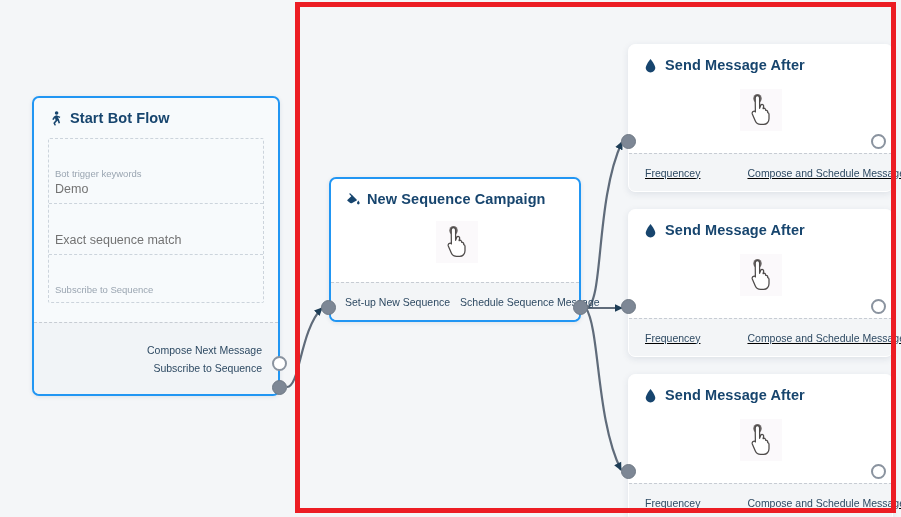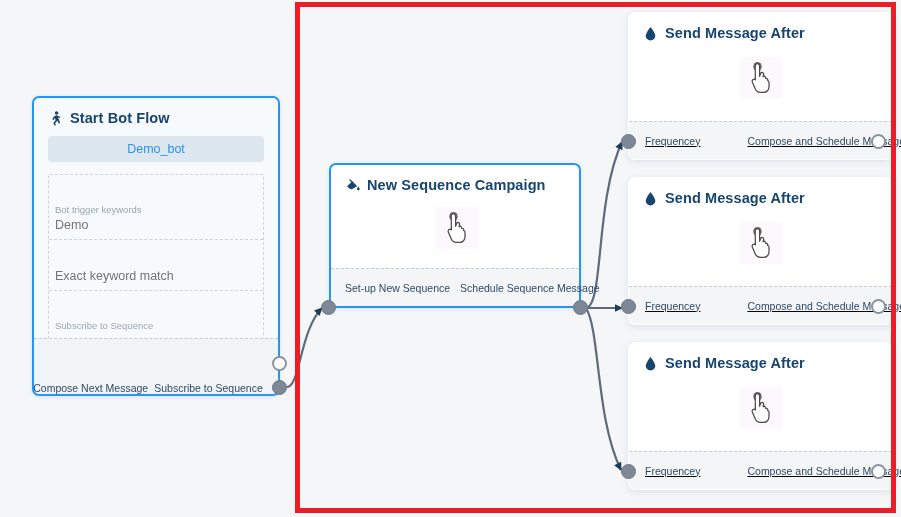--- a/index.html
+++ b/index.html
@@ -58,20 +58,21 @@
     box-sizing: border-box;
     z-index: 10;
   }
   .node.selected {
     border: 2px solid #2196f3;
     box-shadow: 0 1px 4px rgba(20,60,110,0.10);
   }
   .node.plain {
     border: 1px solid #ffffff;
     box-shadow: 0 2px 7px rgba(25,50,85,0.10);
+    margin-top: 32px;
   }
 
   .node-title {
     display: flex;
     align-items: center;
     gap: 7px;
     font-size: 14.5px;
     font-weight: bold;
     color: #17456e;
     padding: 12px 0 0 14px;
@@ -177,34 +178,34 @@
     font-size: 9.5px;
     color: #9aa5b1;
     line-height: 14px;
   }
   .field-value {
     font-size: 12.5px;
     color: #737373;
     line-height: 17px;
   }
   #node-start .node-footer {
-    height: 56px;
-    flex-direction: row;
+    height: 72px;
+    flex-direction: column;
     align-items: flex-end;
     justify-content: center;
     padding-right: 16px;
     gap: 6px;
     background: #f1f4f7;
   }
   #node-start .node-footer .port-label { font-size: 10.5px; }
 
   
   #node-seq {
     left: 329px;
-    top: 163px;
+    top: 177px;
     width: 252px;
     height: 145px;
   }
   #node-seq .hand-slot { left: 105px; top: 42px; }
   #node-seq .node-footer {
     justify-content: flex-start;
     padding-left: 14px;
     gap: 10px;
   }
 
@@ -251,29 +252,28 @@
       <span class="t-ico">
         <svg width="13" height="15" viewBox="0 0 13 15" xmlns="http://www.w3.org/2000/svg">
           <circle cx="7.6" cy="2" r="1.8" fill="#17456e"></circle>
           <path d="M7.3 4.2 L5 5.6 L3.2 8.2 L4.5 8.9 L6 6.9 L6.6 9.3 L4.3 12 L5.6 14.6 L7 14.2 L6.1 12.3 L8.6 9.6 L9.6 12.4 L11.1 12.1 L9.9 8.3 L8.7 6.3 L10.8 7.1 L11.3 5.7 Z" fill="#17456e"></path>
         </svg>
       </span>
       <span>Start Bot Flow</span>
     </div>
 
     <div class="body">
-      <div class="bot-pill">Demo_bot</div>
 
       <div class="field-group">
         <div class="field">
           <div class="field-label">Bot trigger keywords</div>
           <div class="field-value">Demo</div>
         </div>
         <div class="field">
-          <div class="field-value">Exact keyword match</div>
+          <div class="field-value">Exact sequence match</div>
         </div>
         <div class="field">
           <div class="field-label">Subscribe to Sequence</div>
         </div>
       </div>
     </div>
 
     <div class="node-footer">
       <span class="port-label">Compose Next Message</span>
       <span class="port-label">Subscribe to Sequence</span>

